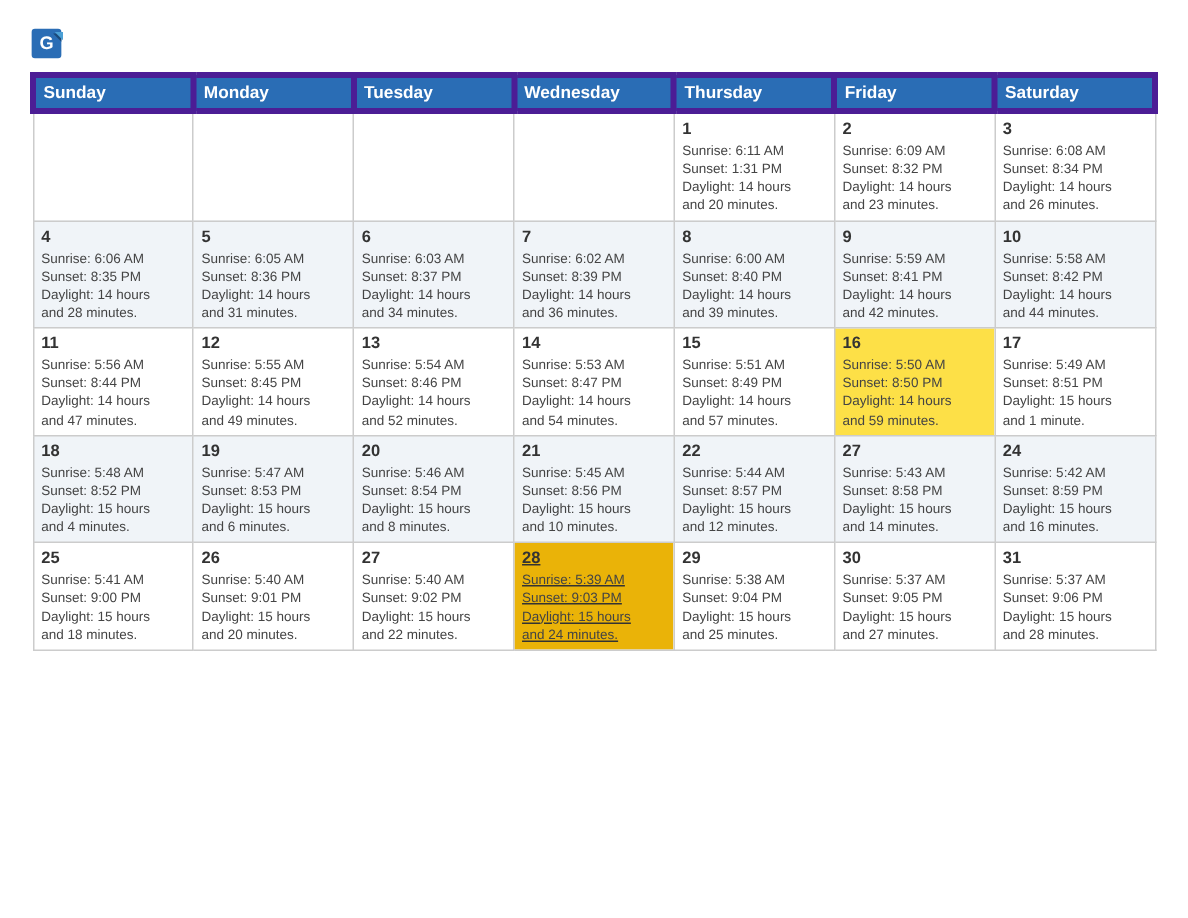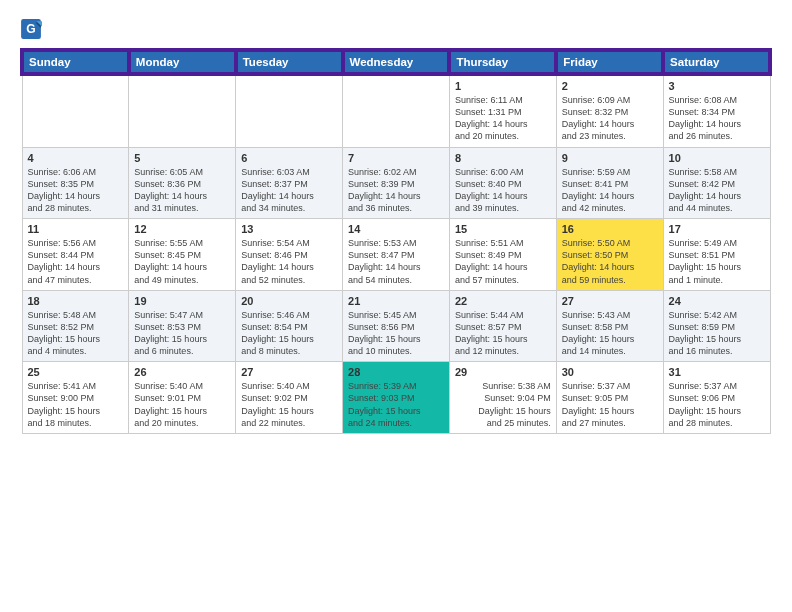--- a/index.html
+++ b/index.html
@@ -336,30 +336,30 @@
 Daylight: 15 hours
 and 20 minutes.</div>
           </td>
           <td style="background: rgb(255, 255, 255);">
             <span class="day-num">27</span>
             <div class="day-info" style="white-space: pre-line;">Sunrise: 5:40 AM
 Sunset: 9:02 PM
 Daylight: 15 hours
 and 22 minutes.</div>
           </td>
-          <td style="background: #14b8a6;">
+          <td style="background: #eab308; text-decoration: underline;">
             <span class="day-num">28</span>
             <div class="day-info" style="white-space: pre-line;">Sunrise: 5:39 AM
 Sunset: 9:03 PM
 Daylight: 15 hours
 and 24 minutes.</div>
           </td>
           <td style="background: rgb(255, 255, 255);">
             <span class="day-num">29</span>
-            <div class="day-info" style="white-space: pre-line; text-align: right;">Sunrise: 5:38 AM
+            <div class="day-info" style="white-space: pre-line;">Sunrise: 5:38 AM
 Sunset: 9:04 PM
 Daylight: 15 hours
 and 25 minutes.</div>
           </td>
           <td style="background: rgb(255, 255, 255);">
             <span class="day-num">30</span>
             <div class="day-info" style="white-space: pre-line;">Sunrise: 5:37 AM
 Sunset: 9:05 PM
 Daylight: 15 hours
 and 27 minutes.</div>

